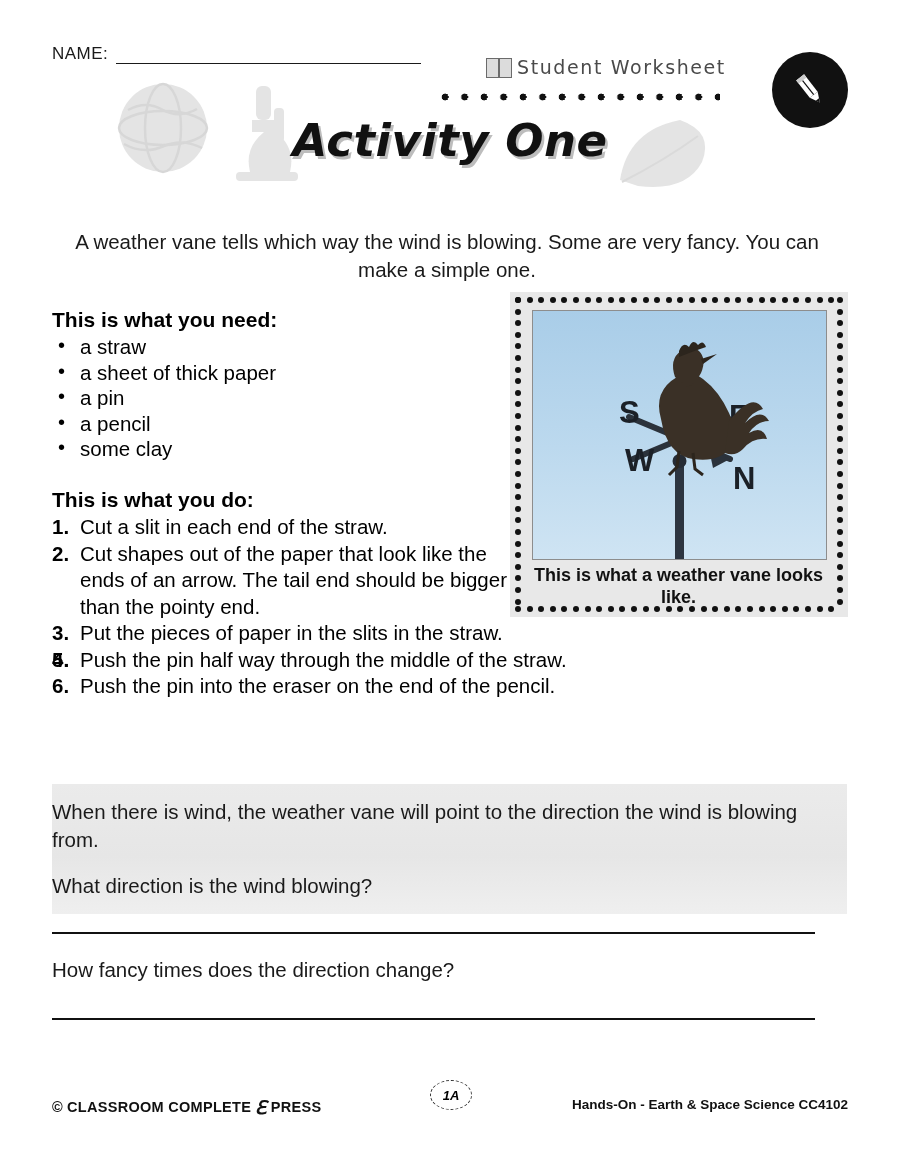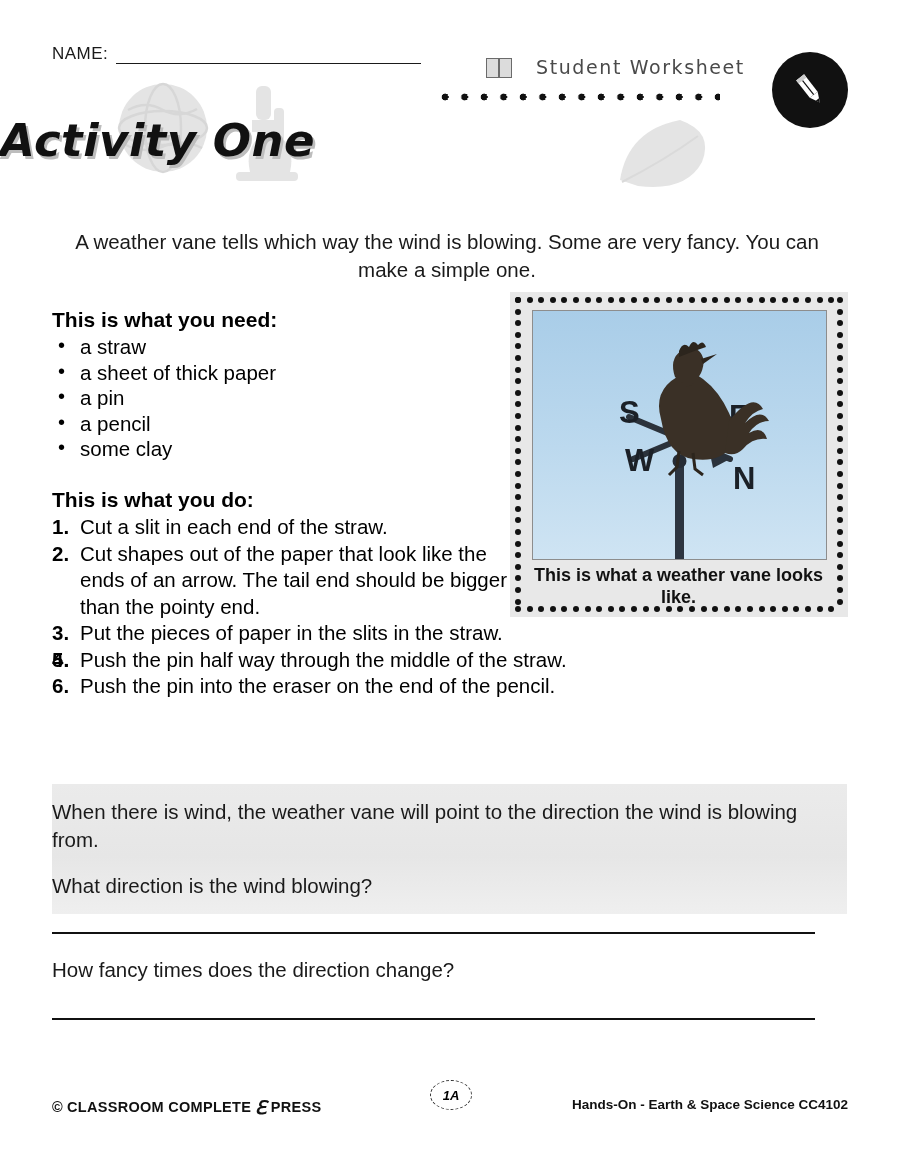--- a/index.html
+++ b/index.html
@@ -42,21 +42,21 @@
     border-bottom: 1.6px solid #1a1a1a;
     height: 14px;
   }
 
   .worksheet-tag {
     position: absolute;
     left: 486px;
     top: 56px;
     display: flex;
     align-items: center;
-    gap: 24px;
+    gap: 5px;
     color: #3c3c3c;
   }
   .worksheet-tag .tag-text {
     font-family: "DejaVu Sans", sans-serif;
     font-size: 19px;
     letter-spacing: 1.6px;
     color: #4a4a4a;
   }
   .book-icon {
     width: 26px;
@@ -98,20 +98,21 @@
     height: 10px;
     background-image: radial-gradient(circle at 5px 5px, #111 3.4px, transparent 3.6px);
     background-size: 19.5px 10px;
     background-repeat: repeat-x;
   }
 
   .title {
     position: absolute;
     left: 0; right: 0;
     top: 114px;
+    text-align: center;
     font-family: "DejaVu Sans", sans-serif;
     font-weight: bold;
     font-style: italic;
     font-size: 45px;
     letter-spacing: 0.5px;
     color: #111;
     text-shadow: 2.5px 2.5px 0 #bdbdbd;
   }
   .subtitle {
     position: absolute;

